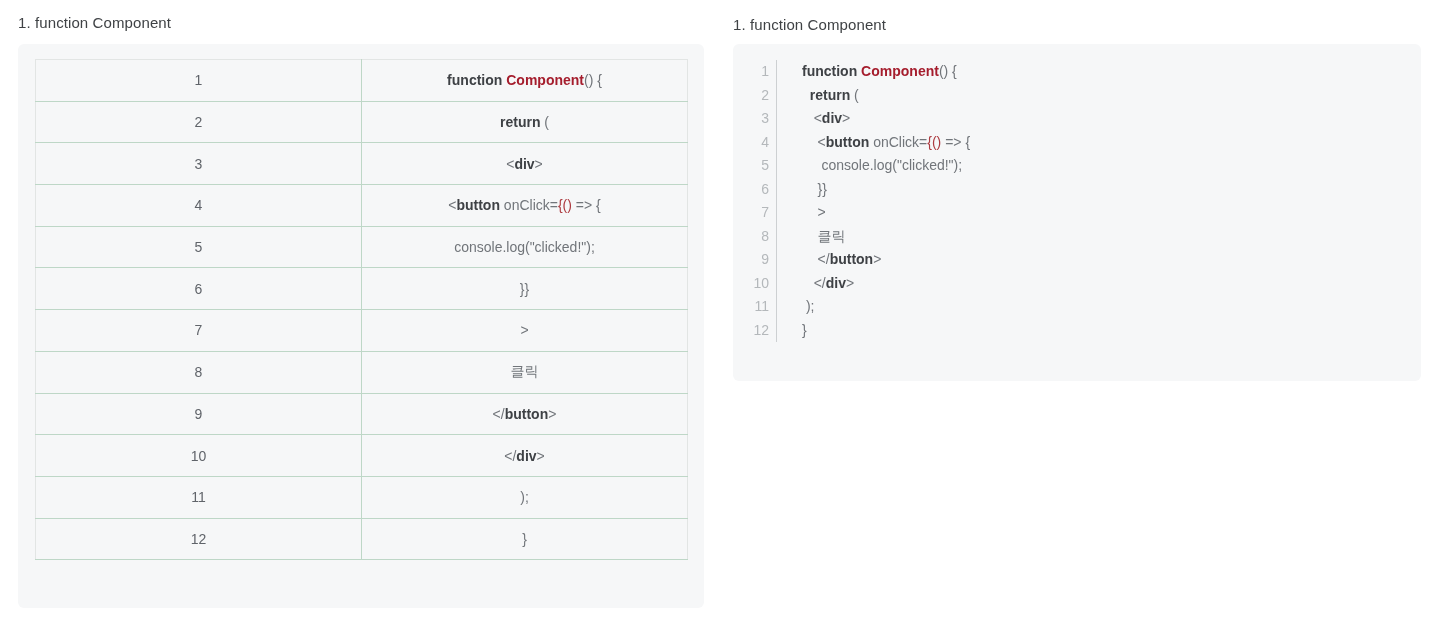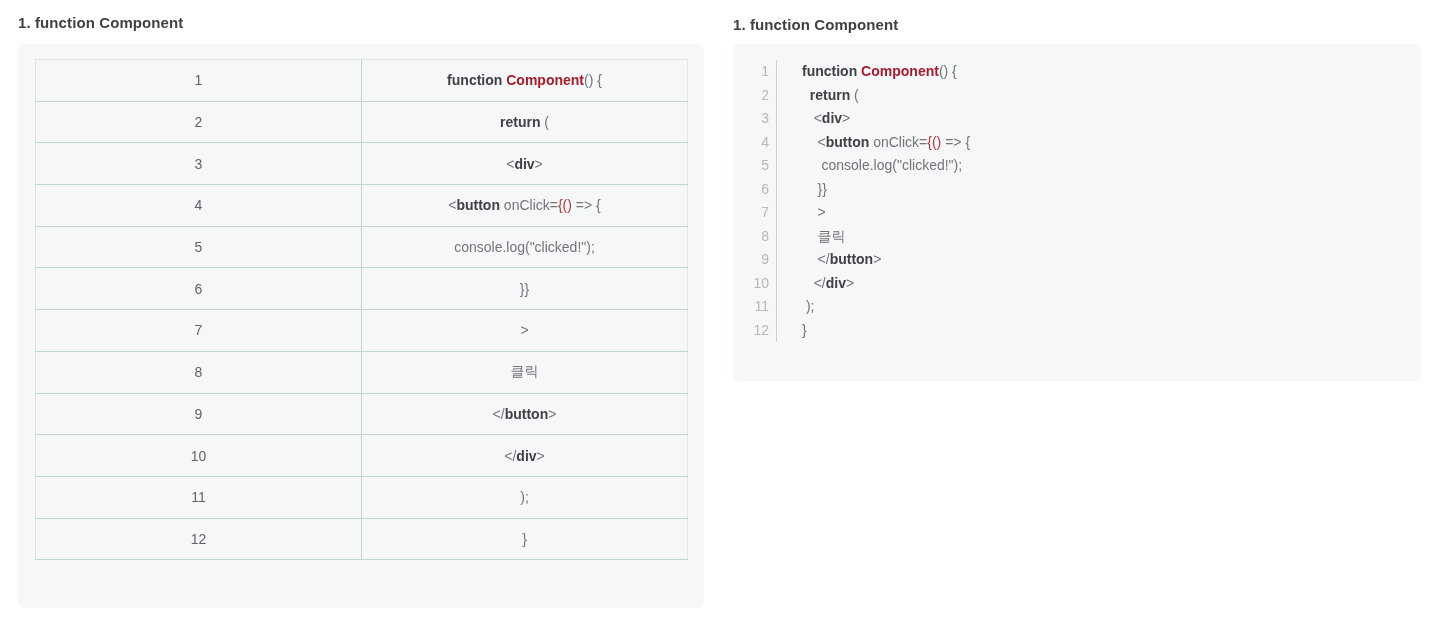--- a/index.html
+++ b/index.html
@@ -9,21 +9,20 @@
     background: #ffffff;
     font-family: "Liberation Sans", "DejaVu Sans", sans-serif;
     overflow: hidden;
     position: relative;
   }
   .section-title {
     position: absolute;
     font-size: 15px;
     color: #3f4245;
     letter-spacing: 0.1px;
-    font-weight: bold;
   }
   #left-title  { left: 18px;  top: 14px; }
   #right-title { left: 733px; top: 16px; }
 
   .panel {
     position: absolute;
     background: #f6f7f8;
     border-radius: 6px;
   }
   #table-panel {

